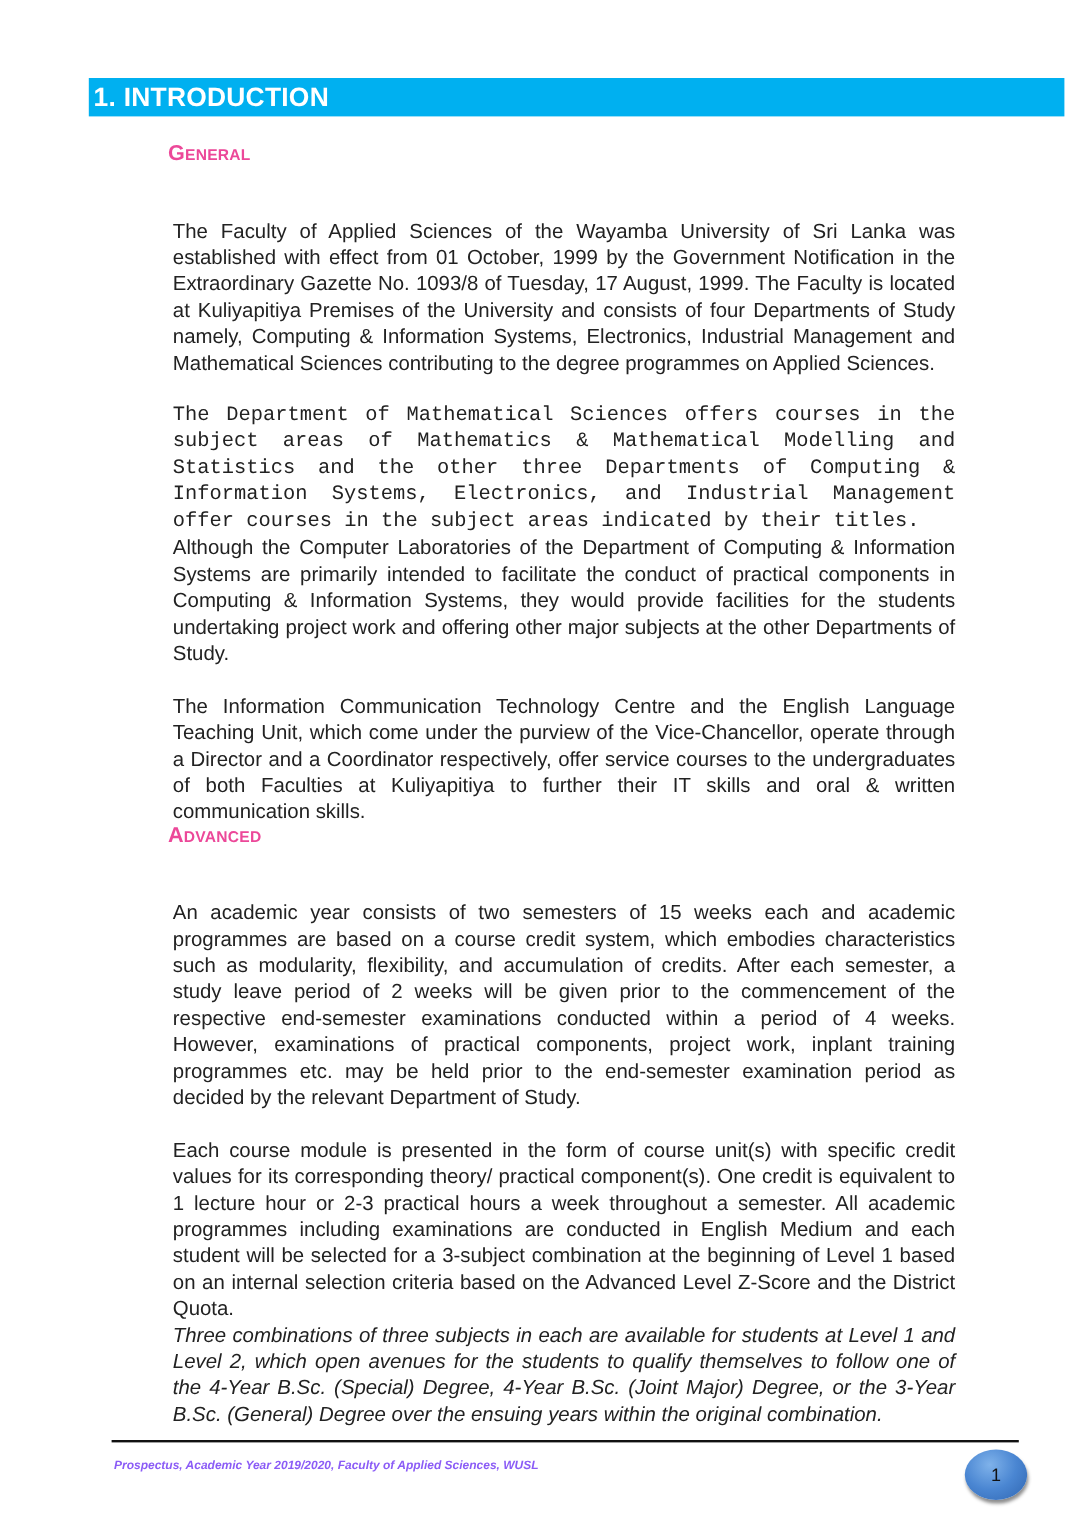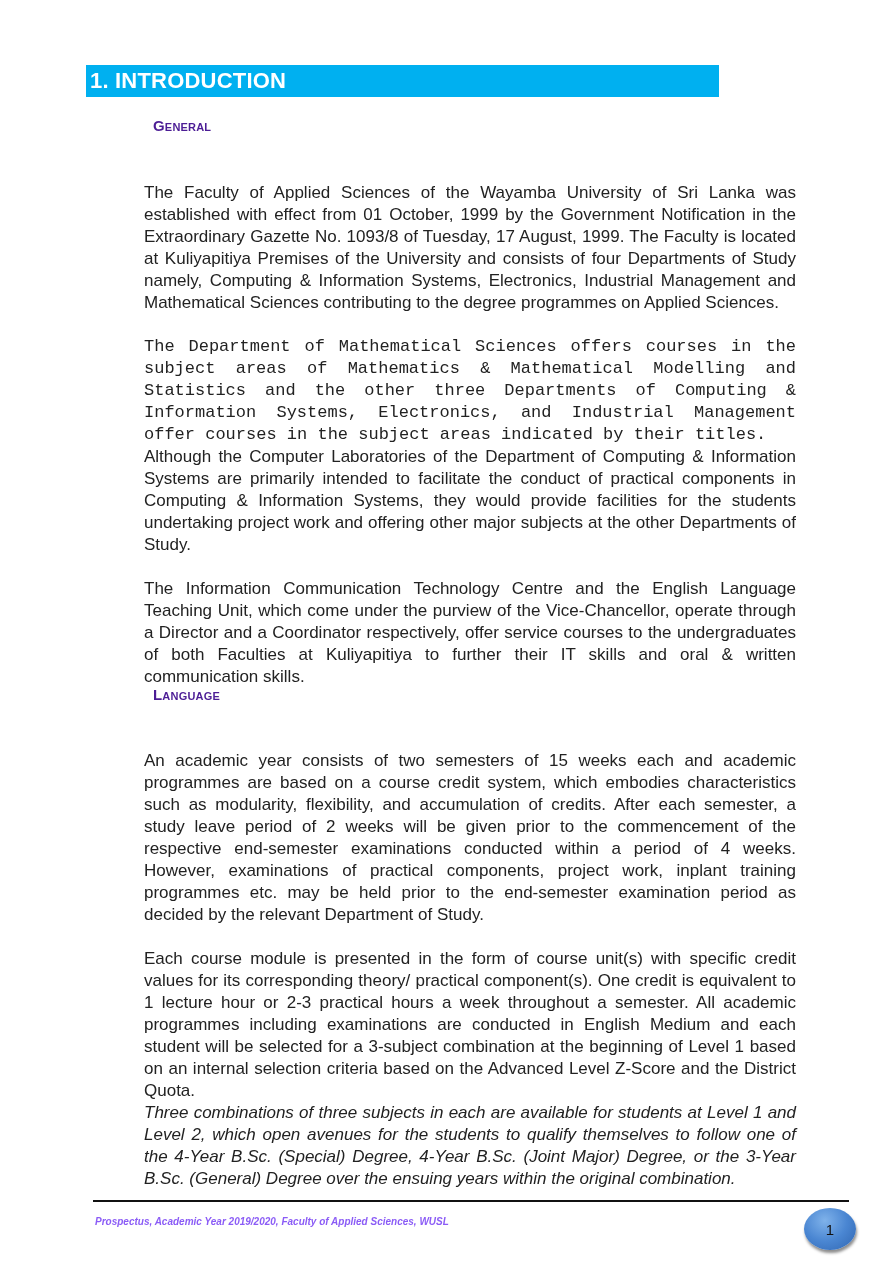--- a/index.html
+++ b/index.html
@@ -1,23 +1,23 @@
 <!DOCTYPE html>
 <html><head>
 <meta charset="utf-8">
 <style>
   html, body { margin: 0; padding: 0; background: #ffffff; }
   body { width: 893px; height: 1262px; position: relative; overflow: hidden;
          font-family: "Liberation Sans", sans-serif; color: #1a1a1a; }
-  .chapter-bar { position: absolute; left: 86px; top: 65px; width: 633px; height: 32px;
+  .chapter-bar { position: absolute; left: 74px; top: 65px; width: 813px; height: 32px;
                  background: #00b0f0; }
   .chapter-title { position: absolute; left: 4px; top: 3px; color: #ffffff; font-weight: bold;
                    font-size: 22px; letter-spacing: 0.2px; white-space: nowrap; }
-  .section-heading { position: absolute; left: 153px; color: #4c1d95; font-weight: bold;
-                     font-size: 15px; font-variant: small-caps; letter-spacing: 0.2px; }
+  .section-heading { position: absolute; left: 140px; color: #ec4899; font-weight: bold;
+                     font-size: 18px; font-variant: small-caps; letter-spacing: 0.2px; }
   .para { position: absolute; left: 144px; width: 652px; font-size: 17px; line-height: 22px;
           text-align: justify; color: #222; }
   .footer-rule { position: absolute; left: 93px; top: 1200px; width: 756px; height: 2px; background: #111; }
   .footer-text { position: absolute; left: 95px; top: 1216px; font-size: 10px; font-style: italic;
                  font-weight: bold; color: #8b5cf6; white-space: nowrap; }
   .page-badge { position: absolute; left: 804px; top: 1208px; width: 52px; height: 42px; border-radius: 50%;
                 background: radial-gradient(ellipse at 40% 30%, #7fb2ea 0%, #4a86d2 50%, #2f65b0 100%);
                 box-shadow: 1px 3px 3px rgba(0,0,0,0.45); display: flex; align-items: center; justify-content: center; }
   .page-number { font-size: 15px; color: #111; }
 </style>
@@ -28,21 +28,21 @@
   <span class="chapter-title">1.  INTRODUCTION</span>
 </div>
 
 <h2 class="section-heading" style="top:117px;margin:0;">General</h2>
 
 <p class="para" style="top:182px;margin:0;">The Faculty of Applied Sciences of the Wayamba University of Sri Lanka was established with effect from 01 October, 1999 by the Government Notification in the Extraordinary Gazette No. 1093/8 of Tuesday, 17 August, 1999. The Faculty is located at Kuliyapitiya Premises of the University and consists of four Departments of Study namely, Computing &amp; Information Systems, Electronics, Industrial Management and Mathematical Sciences contributing to the degree programmes on Applied Sciences.</p>
 <p class="para" style="top:336px;margin:0;font-family:Liberation Mono, monospace;">The Department of Mathematical Sciences offers courses in the subject areas of Mathematics &amp; Mathematical Modelling and Statistics and the other three Departments of Computing &amp; Information Systems, Electronics, and Industrial Management offer courses in the subject areas indicated by their titles.</p>
 <p class="para" style="top:446px;margin:0;">Although the Computer Laboratories of the Department of Computing &amp; Information Systems are primarily intended to facilitate the conduct of practical components in Computing &amp; Information Systems, they would provide facilities for the students undertaking project work and offering other major subjects at the other Departments of Study.</p>
 <p class="para" style="top:578px;margin:0;">The Information Communication Technology Centre and the English Language Teaching Unit, which come under the purview of the Vice-Chancellor, operate through a Director and a Coordinator respectively, offer service courses to the undergraduates of both Faculties at Kuliyapitiya to further their IT skills and oral &amp; written communication skills.</p>
 
-<h2 class="section-heading" style="top:686px;margin:0;">Language</h2>
+<h2 class="section-heading" style="top:686px;margin:0;">Advanced</h2>
 
 <p class="para" style="top:750px;margin:0;">An academic year consists of two semesters of 15 weeks each and academic programmes are based on a course credit system, which embodies characteristics such as modularity, flexibility, and accumulation of credits.  After each semester, a study leave period of 2 weeks will be given prior to the commencement of the respective end-semester examinations conducted within a period of 4 weeks. However, examinations of practical components, project work, inplant training programmes etc. may be held prior to the end-semester examination period as decided by the relevant Department of Study.</p>
 <p class="para" style="top:948px;margin:0;">Each course module is presented in the form of course unit(s) with specific credit values for its corresponding theory/ practical component(s).  One credit is equivalent to 1 lecture hour or 2-3 practical hours a week throughout a semester.  All academic programmes including examinations are conducted in English Medium and each student will be selected for a 3-subject combination at the beginning of Level 1 based on an internal selection criteria based on the Advanced Level Z-Score and the District Quota.</p>
 <p class="para" style="top:1102px;margin:0;font-style:italic;">Three combinations of three subjects in each are available for students at Level 1 and Level 2, which open avenues for the students to qualify themselves to follow one of the 4-Year B.Sc. (Special) Degree, 4-Year B.Sc. (Joint Major) Degree, or the 3-Year B.Sc. (General) Degree over the ensuing years within the original combination.</p>
 
 <div class="footer-rule"></div>
 <div class="footer-text">Prospectus, Academic Year 2019/2020, Faculty of Applied Sciences, WUSL</div>
 <div class="page-badge">
   <span class="page-number">1</span>
 </div>

